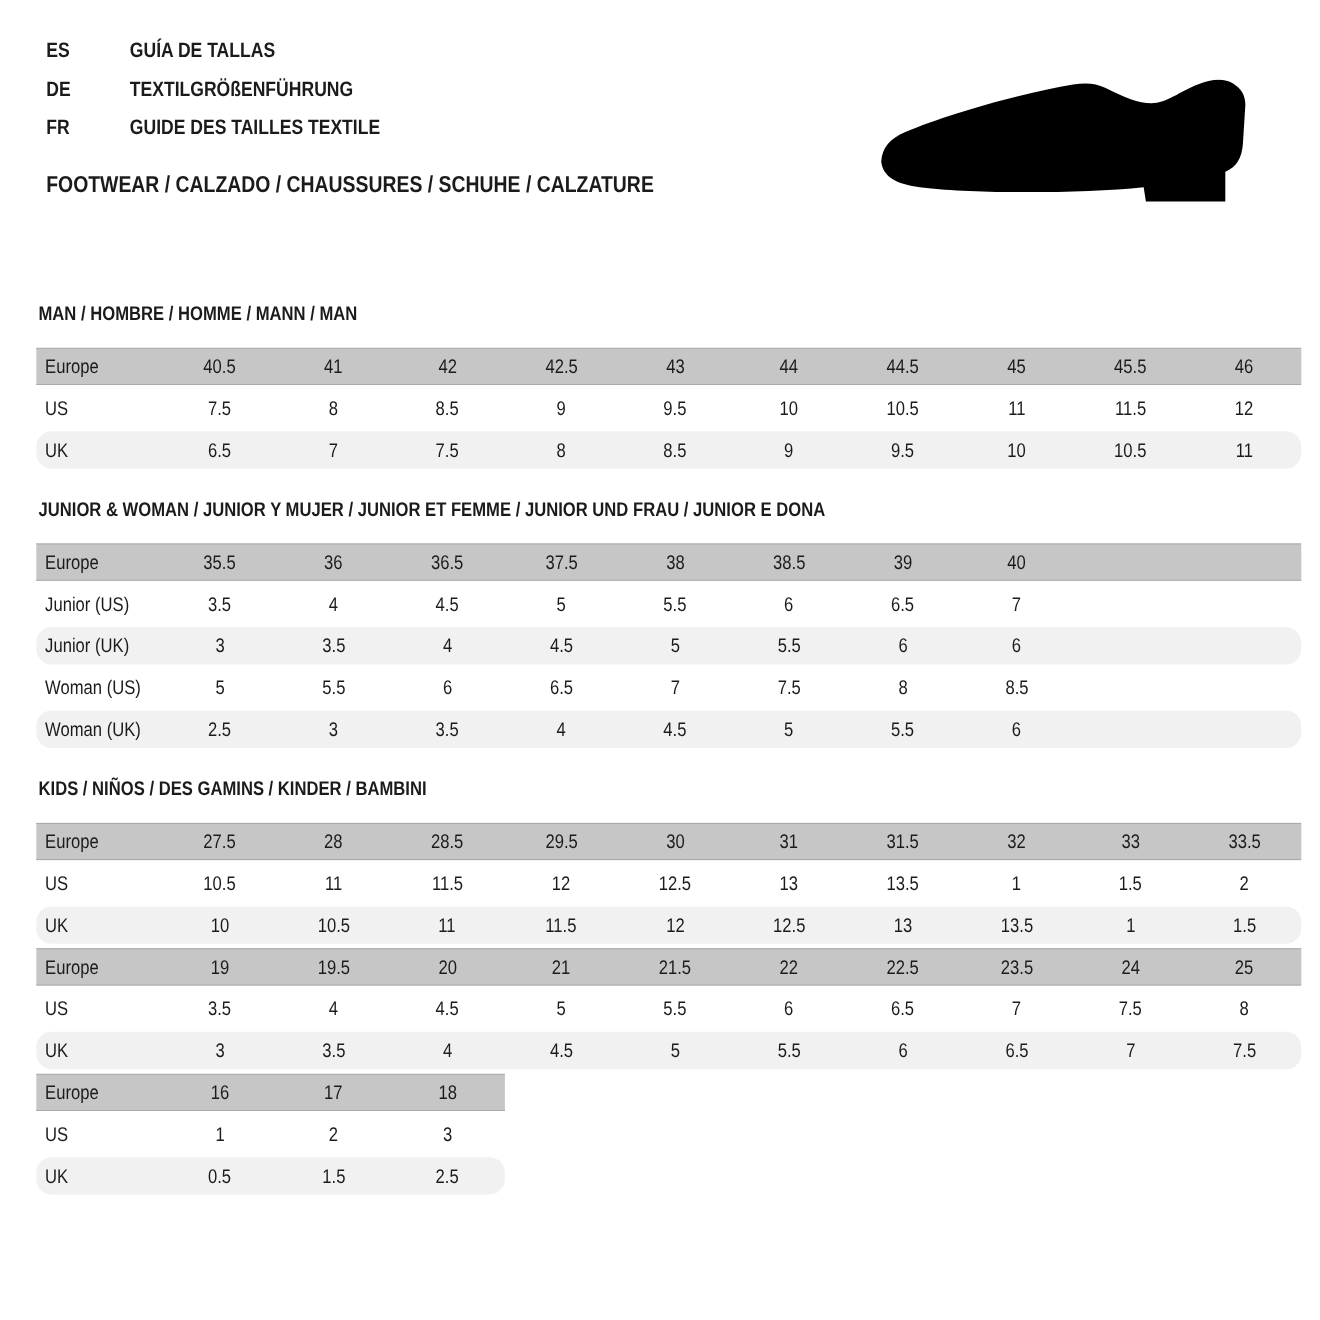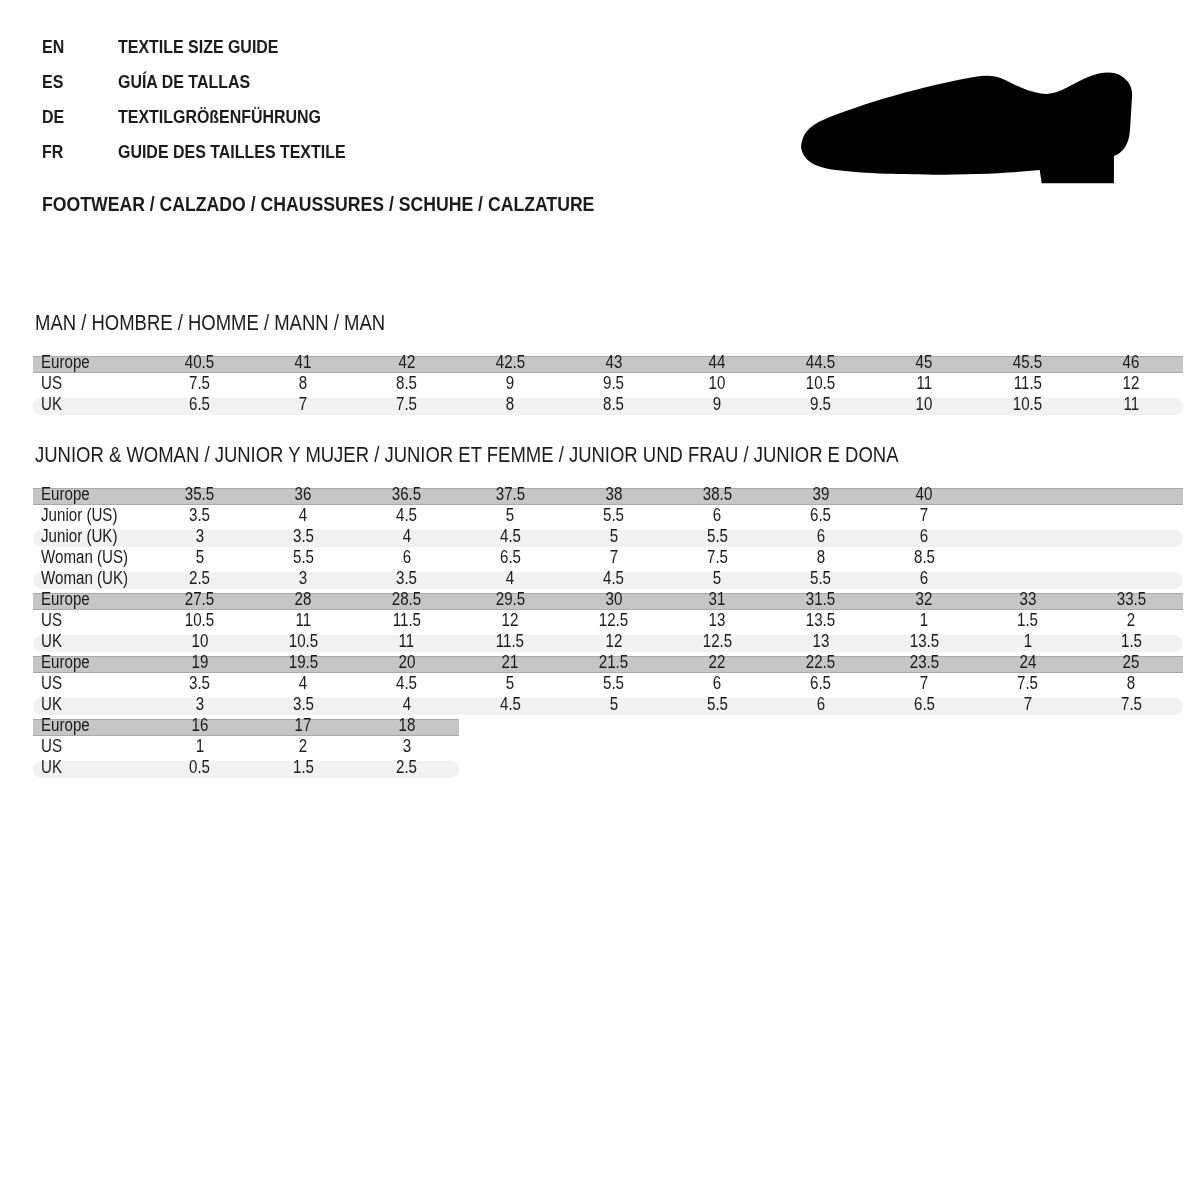--- a/index.html
+++ b/index.html
@@ -23,40 +23,36 @@
   .lang-code { width:76px; font-weight:bold; font-size:19px; }
   .lang-label { font-weight:bold; font-size:19px; }
 
   .category-title { margin:16px 0 0 42px; font-weight:bold; font-size:21px; }
 
   
   .shoe { position:absolute; left:801px; top:72px; width:338px; height:112px; }
 
   
   .tables { margin-left:33px; }
-  .section-title { font-size:22px; font-weight:normal; margin:27px 0 20px 2px; }
+  .section-title { font-size:18px; font-weight:bold; margin:27px 0 20px 2px; }
   .section-title.first { margin-top:94px; }
   .stable { width:1150px; }
   .stable.narrow { width:426px; }
-  .srow { display:flex; height:17px; margin-bottom:4px; align-items:flex-end; font-size:18px; }
+  .srow { display:flex; height:34px; margin-bottom:4px; align-items:center; font-size:18px; }
   .srow .lbl { width:115px; padding-left:8px; box-sizing:border-box; }
   .srow .val { width:103.5px; text-align:center; }
   .srow.hdr { background:#c6c6c6; box-shadow: inset 0 1px 0 #aaaaaa, inset 0 -1px 0 #aaaaaa; }
   .srow.alt { background:#f1f1f1;border-radius:14px; }
 </style>
 </head>
 <body>
 
 <div class="page">
 
   <div class="lang-list">
-      <div class="lang-row">
-        <span class="lang-code"><span class="cl">EN</span></span>
-        <span class="lang-label"><span class="cl">TEXTILE SIZE GUIDE</span></span>
-      </div>
       <div class="lang-row">
         <span class="lang-code"><span class="cl">ES</span></span>
         <span class="lang-label"><span class="cl">GUÍA DE TALLAS</span></span>
       </div>
       <div class="lang-row">
         <span class="lang-code"><span class="cl">DE</span></span>
         <span class="lang-label"><span class="cl">TEXTILGRÖßENFÜHRUNG</span></span>
       </div>
       <div class="lang-row">
         <span class="lang-code"><span class="cl">FR</span></span>
@@ -182,20 +178,21 @@
           <span class="val"><span class="cx">2.5</span></span>
           <span class="val"><span class="cx">3</span></span>
           <span class="val"><span class="cx">3.5</span></span>
           <span class="val"><span class="cx">4</span></span>
           <span class="val"><span class="cx">4.5</span></span>
           <span class="val"><span class="cx">5</span></span>
           <span class="val"><span class="cx">5.5</span></span>
           <span class="val"><span class="cx">6</span></span>
         </div>
       </div>
+      <div class="section-title"><span class="cl">KIDS / NIÑOS / DES GAMINS / KINDER / BAMBINI</span></div>
       <div class="stable">
         <div class="srow hdr">
           <span class="lbl"><span class="cl">Europe</span></span>
           <span class="val"><span class="cx">27.5</span></span>
           <span class="val"><span class="cx">28</span></span>
           <span class="val"><span class="cx">28.5</span></span>
           <span class="val"><span class="cx">29.5</span></span>
           <span class="val"><span class="cx">30</span></span>
           <span class="val"><span class="cx">31</span></span>
           <span class="val"><span class="cx">31.5</span></span>

